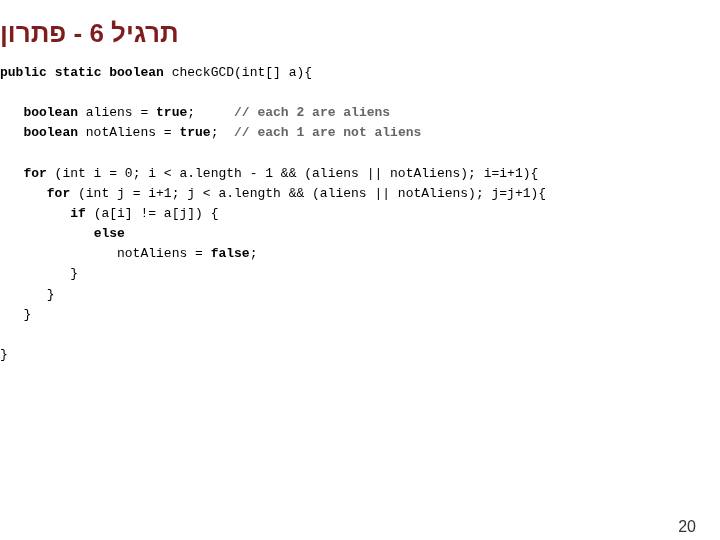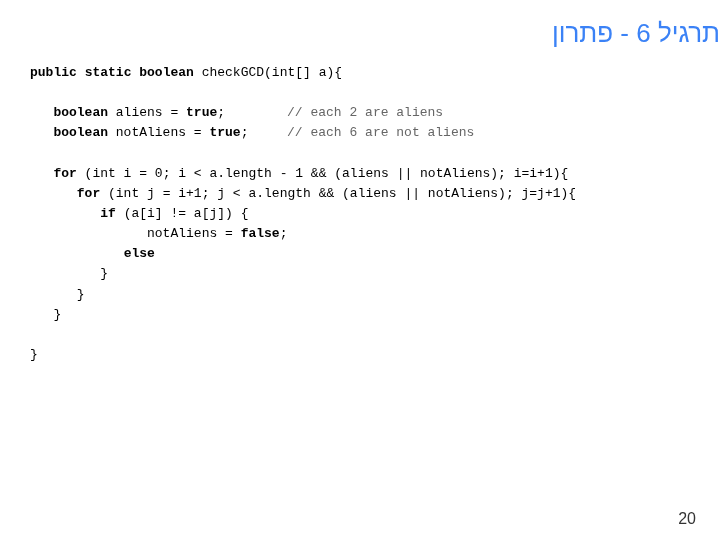--- a/index.html
+++ b/index.html
@@ -18,90 +18,88 @@
     }
 
     .page-container {
       width: 720px;
       height: 540px;
       background: #ffffff;
       position: relative;
     }
 
     .title {
-      text-align: right;
+      text-align: left;
       font-size: 26px;
-      font-weight: normal;
+      font-weight: bold;
       padding-top: 18px;
       padding-bottom: 14px;
-      color: #3b82f6;
+      color: #7f1d1d;
       direction: rtl;
     }
 
     .code-area {
-      padding-left: 30px;
       padding-right: 30px;
       font-family: 'Courier New', Courier, monospace;
       font-size: 13px;
       line-height: 1.55;
       color: #000000;
     }
 
     .code-line {
       white-space: pre;
       display: block;
     }
 
     .kw {
       font-weight: bold;
       color: #000000;
     }
 
     .comment {
       color: #666666;
-      font-weight: normal;
-      margin-left: 23px;
+      font-weight: bold;
     }
 
     .page-number {
       position: absolute;
-      bottom: 12px;
+      bottom: 4px;
       right: 24px;
       font-size: 16px;
       color: #333333;
     }
   </style>
 </head>
 <body>
 
 <div class="page-container">
   <div class="title">תרגיל 6 - פתרון</div>
 
   <div class="code-area">
 
     <span class="code-line"><span class="kw">public</span> <span class="kw">static</span> <span class="kw">boolean</span> checkGCD(int[] a){</span>
 
     <span class="code-line"> </span>
 
     <span class="code-line">   <span class="kw">boolean</span> aliens = <span class="kw">true</span>;     <span class="comment">// each 2 are aliens</span></span>
 
-    <span class="code-line">   <span class="kw">boolean</span> notAliens = <span class="kw">true</span>;  <span class="comment">// each 6 are not aliens</span></span>
+    <span class="code-line">   <span class="kw">boolean</span> notAliens = <span class="kw">true</span>;  <span class="comment">// each 1 are not aliens</span></span>
 
     <span class="code-line"> </span>
 
     <span class="code-line">   <span class="kw">for</span> (int i = 0; i &lt; a.length - 1 &amp;&amp; (aliens || notAliens); i=i+1){</span>
 
     <span class="code-line">      <span class="kw">for</span> (int j = i+1; j &lt; a.length &amp;&amp; (aliens || notAliens); j=j+1){</span>
 
     <span class="code-line">         <span class="kw">if</span> (a[i] != a[j]) {</span>
 
 
+    <span class="code-line">            <span class="kw">else</span></span>
+
     <span class="code-line">               notAliens = <span class="kw">false</span>;</span>
-
-    <span class="code-line">            <span class="kw">else</span></span>
 
 
     <span class="code-line">         }</span>
 
     <span class="code-line">      }</span>
 
     <span class="code-line">   }</span>
 
     <span class="code-line"> </span>
 

